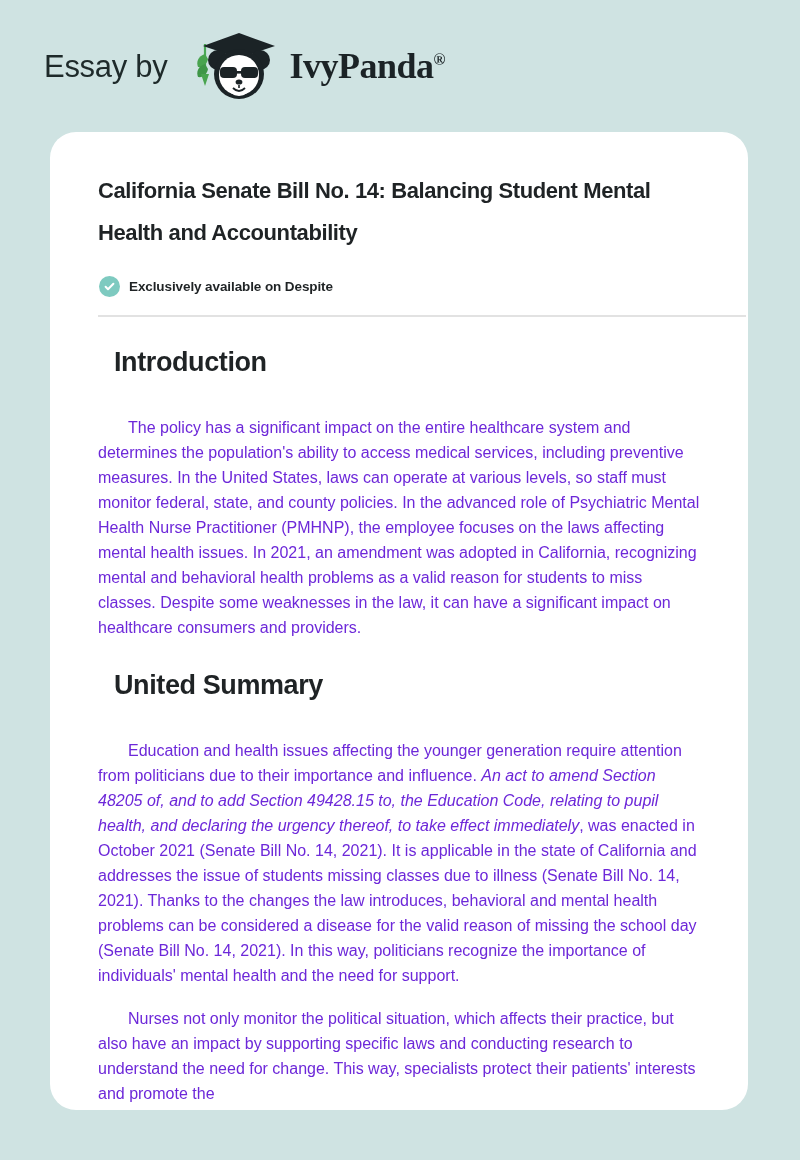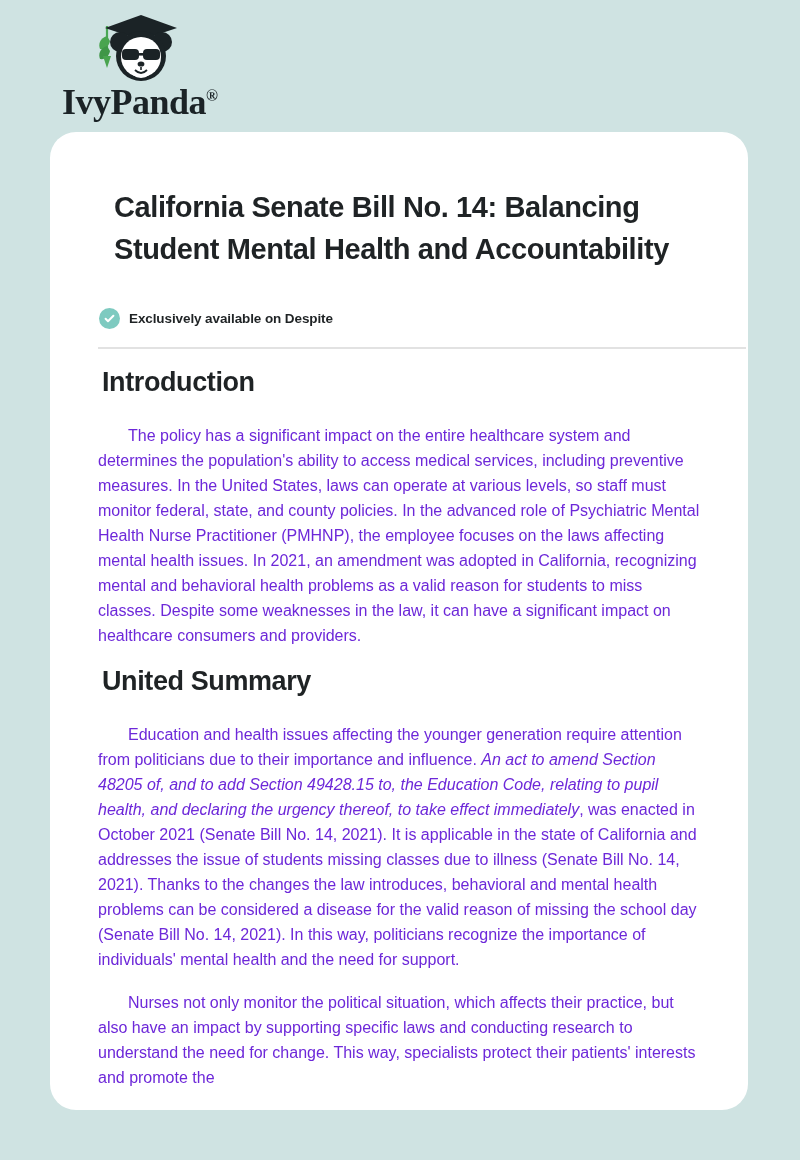--- a/index.html
+++ b/index.html
@@ -26,21 +26,20 @@
     font-size: 31px;
     color: #1e2a2a;
     font-weight: 400;
     letter-spacing: -0.3px;
     line-height: 1;
   }
   .brand-logo-group {
     display: flex;
     align-items: center;
     margin-left: 20px;
-    flex-direction: column;
   }
   .panda-mark {
     width: 104px;
     height: 72px;
     flex: none;
     display: block;
   }
   .brand-wordmark {
     font-family: "Liberation Serif", serif;
     font-weight: bold;
@@ -65,23 +64,23 @@
     width: 698px;
     height: 978px;
     background: #ffffff;
     border-radius: 26px;
     box-sizing: border-box;
     padding: 0 24px;
     overflow: hidden;
   }
 
   .doc-title {
-    margin: 16px;
+    margin: 0;
     padding: 38px 30px 0 24px;
-    font-size: 29px;
+    font-size: 22px;
     line-height: 42px;
     font-weight: bold;
     color: #1f2325;
     letter-spacing: -0.4px;
   }
 
   .exclusive-row {
     display: flex;
     align-items: center;
     padding: 22px 0 0 25px;
@@ -106,21 +105,21 @@
   }
 
   .divider {
     margin: 18px 0 0 24px;
     width: 648px;
     height: 2px;
     background: #e2e2e2;
   }
 
   .section-heading {
-    margin: 4px;
+    margin: 16px;
     padding: 12px 24px 0 24px;
     font-size: 27px;
     line-height: 34px;
     font-weight: bold;
     color: #1f2325;
     letter-spacing: -0.4px;
   }
 
   .para {
     margin: 0;
@@ -132,20 +131,21 @@
     text-align: left;
   }
   .para em { font-style: italic; }
 
   .para.tight { padding-top: 18px; }
 </style>
 </head>
 <body>
 
 <div class="brand-bar">
+  <span class="brand-essay-by">Essay by</span>
 
   <span class="brand-logo-group">
     <span>
       <svg class="panda-mark" viewBox="0 0 104 72" xmlns="http://www.w3.org/2000/svg">
 
         <path d="M18 14 L18 44" stroke="#4aa855" stroke-width="2.2" fill="none"></path>
         <path d="M18 24 c-7 2 -9 8 -7 13 c5 1 9 -3 10 -8 z" fill="#49a44f"></path>
         <path d="M18 34 c-7 2 -9 8 -7 13 c5 1 9 -3 10 -8 z" fill="#3f9647"></path>
         <path d="M14 44 l4 12 l4 -12 z" fill="#49a44f"></path>
 

